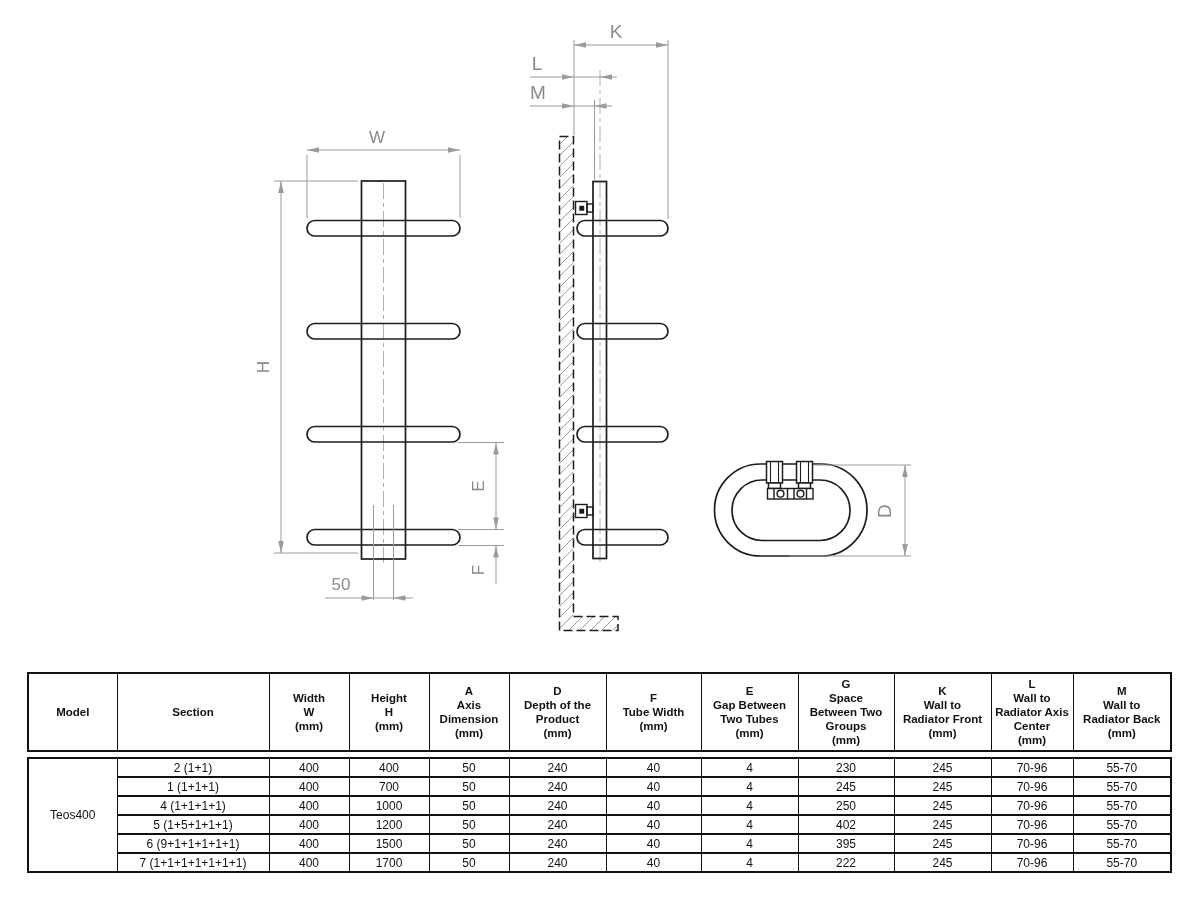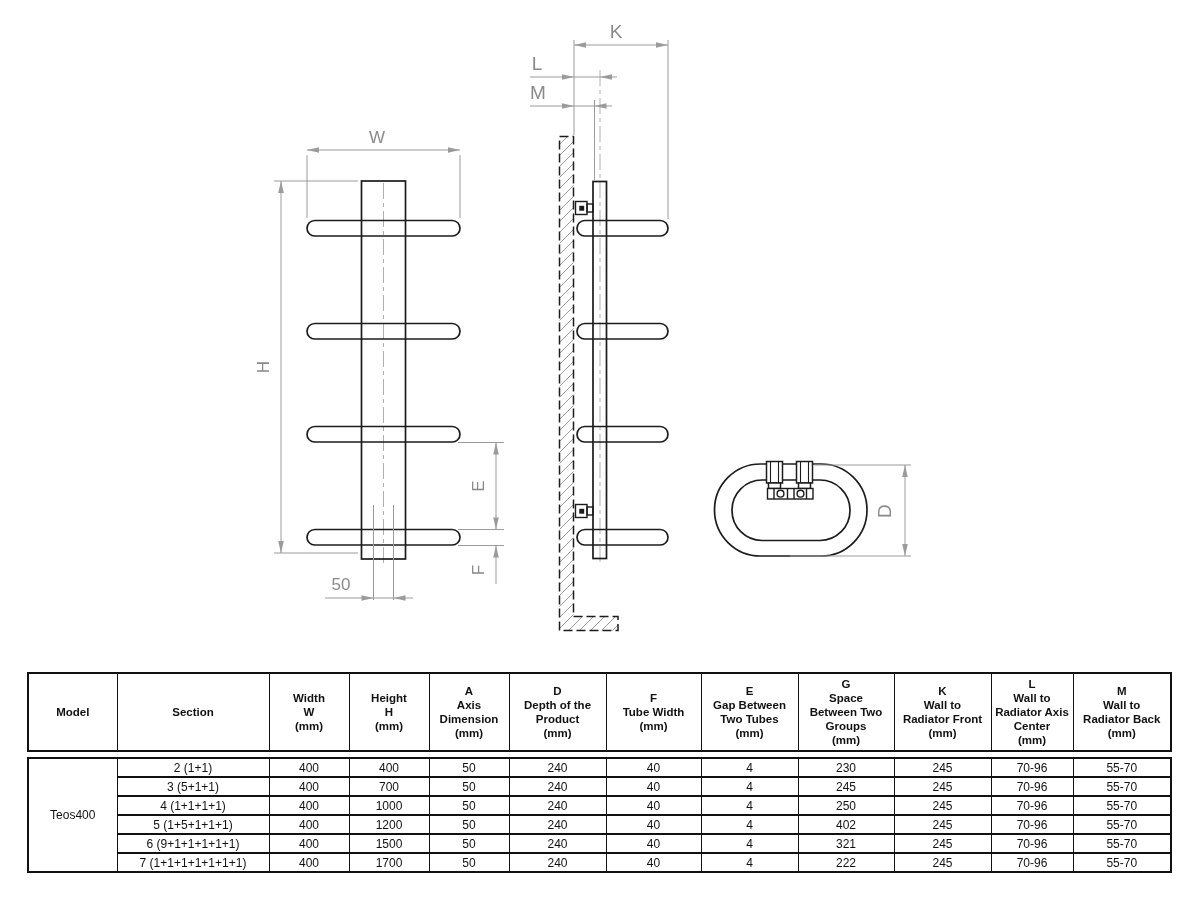--- a/index.html
+++ b/index.html
@@ -263,21 +263,21 @@
           <td>50</td>
           <td>240</td>
           <td>40</td>
           <td>4</td>
           <td>230</td>
           <td>245</td>
           <td>70-96</td>
           <td>55-70</td>
         </tr>
         <tr>
-          <td>3 (5+1+1)</td>
+          <td>1 (1+1+1)</td>
           <td>400</td>
           <td>700</td>
           <td>50</td>
           <td>240</td>
           <td>40</td>
           <td>4</td>
           <td>245</td>
           <td>245</td>
           <td>70-96</td>
           <td>55-70</td>
@@ -309,21 +309,21 @@
           <td>55-70</td>
         </tr>
         <tr>
           <td>6 (9+1+1+1+1+1)</td>
           <td>400</td>
           <td>1500</td>
           <td>50</td>
           <td>240</td>
           <td>40</td>
           <td>4</td>
-          <td>321</td>
+          <td>395</td>
           <td>245</td>
           <td>70-96</td>
           <td>55-70</td>
         </tr>
         <tr>
           <td>7 (1+1+1+1+1+1+1)</td>
           <td>400</td>
           <td>1700</td>
           <td>50</td>
           <td>240</td>

